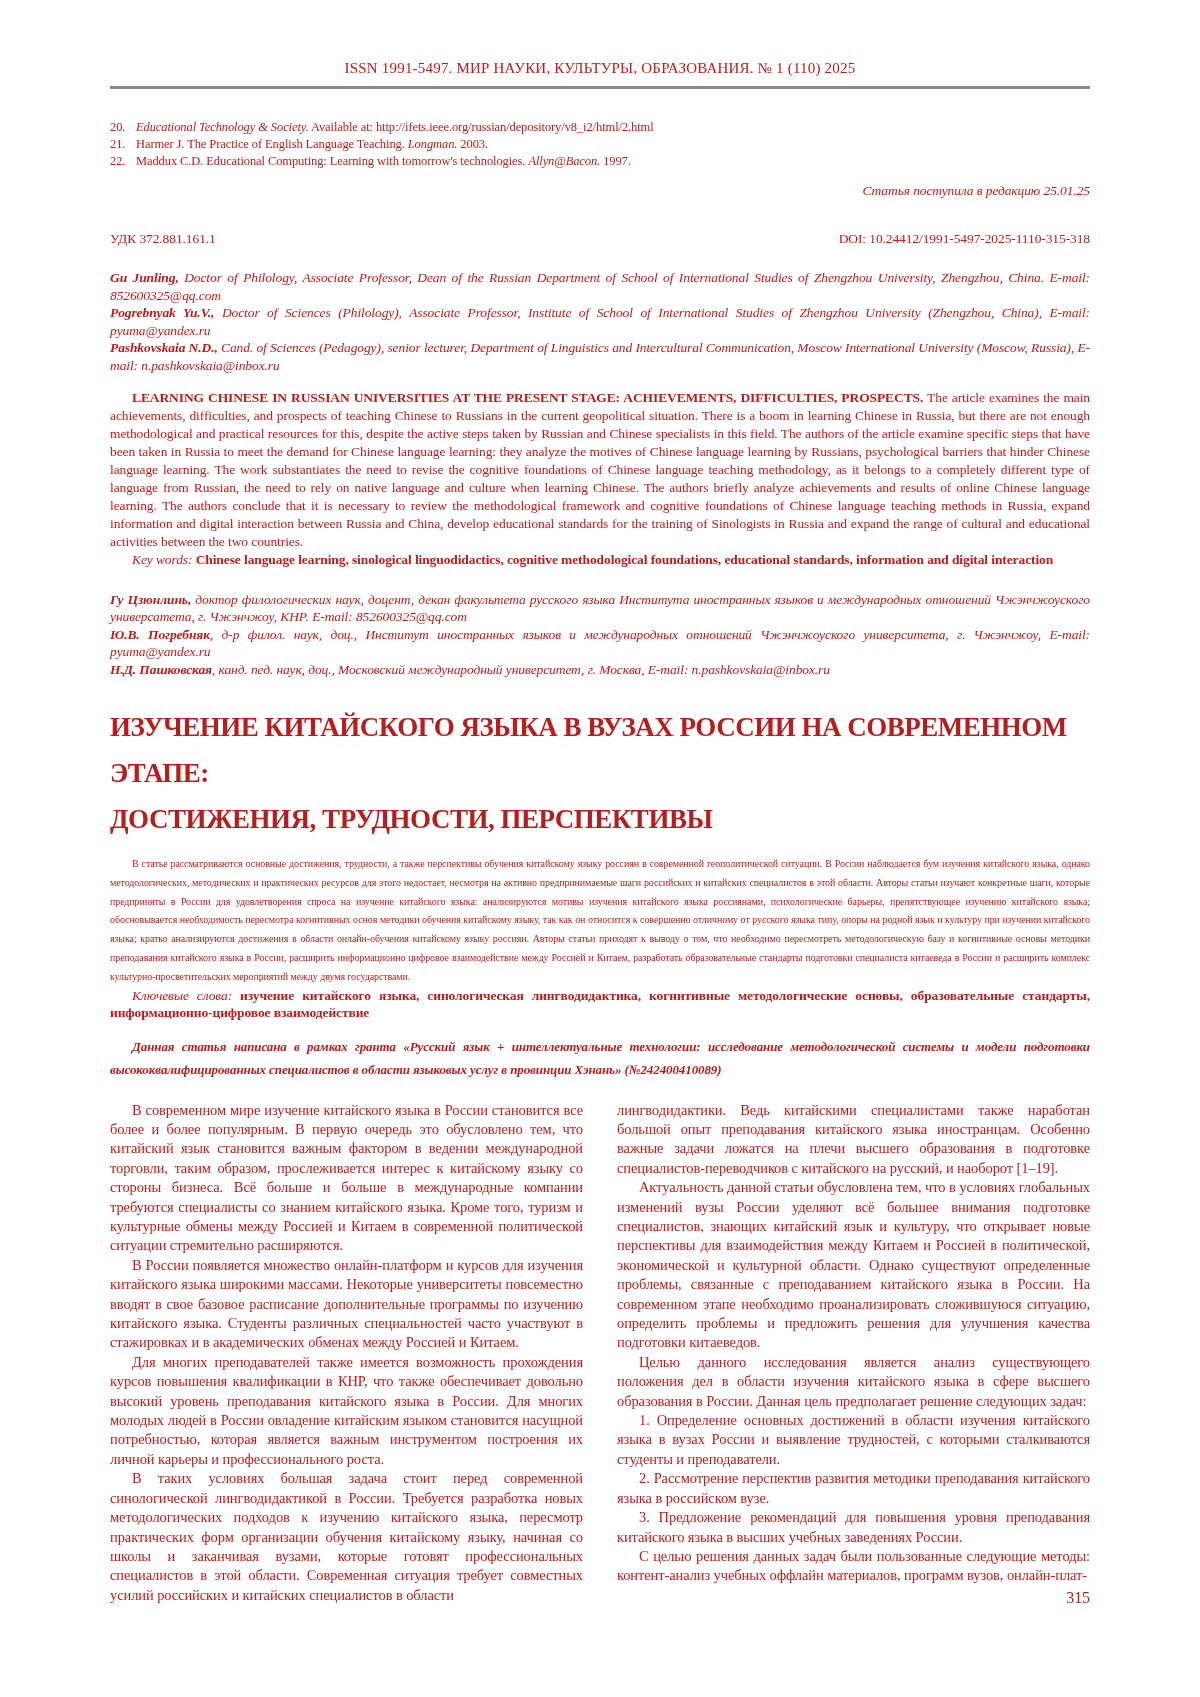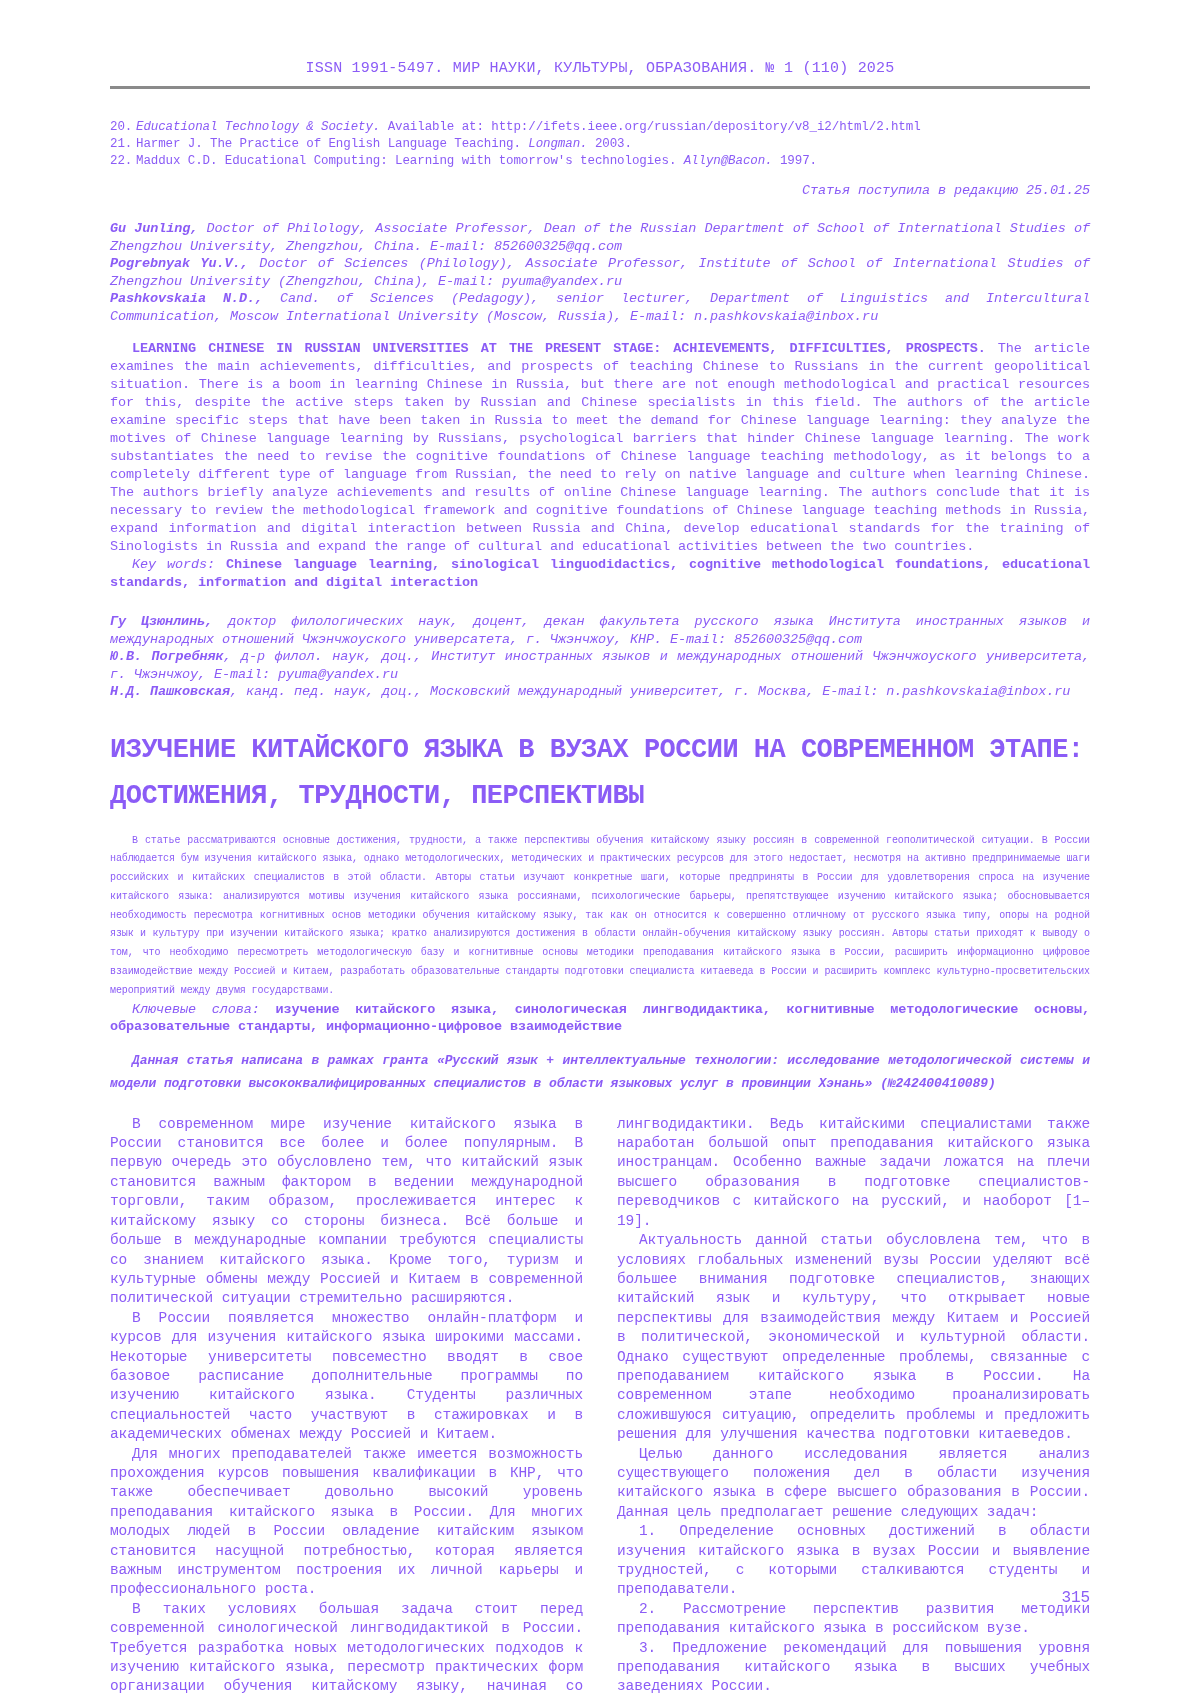--- a/index.html
+++ b/index.html
@@ -1,19 +1,19 @@
 <!DOCTYPE html>
 <html><head>
 <meta charset="utf-8">
 <style>
   html,body{margin:0;padding:0;background:#e8e8e8;}
   .page{
-    width:1200px;height:1697px;margin:0 auto;background:#ffffff;color:#8b5cf6;
+    width:1200px;height:1697px;margin:0 auto;background:#ffffff;color:#b91c1c;
     box-sizing:border-box;padding:60px 110px 0 110px;position:relative;overflow:hidden;
-    font-family:Liberation Mono, monospace;letter-spacing:-0.1px;
+    font-family:Liberation Serif, serif;letter-spacing:-0.1px;
   }
   .running-header{text-align:center;font-size:15px;letter-spacing:0.2px;padding-bottom:9px;border-bottom:3px solid #8a8a8a;}
   .refs{margin-top:30px;font-size:12.5px;line-height:17px;}
   .ref{padding-left:26px;}
   .ref-num{display:inline-block;width:26px;margin-left:-26px;}
   .it{font-style:italic;}
   .received{margin-top:13px;text-align:right;font-style:italic;font-size:13.5px;}
   .udk-doi{margin-top:32px;display:flex;justify-content:space-between;font-size:13.5px;}
   .authors{margin-top:22px;font-size:13.5px;line-height:17.5px;font-style:italic;text-align:justify;}
   .authors .name{font-weight:bold;}
@@ -48,20 +48,24 @@
     <div class="ref">
       <span class="ref-num">21.</span><span>Harmer J. The Practice of English Language Teaching. </span><span class="it">Longman.</span><span> 2003.</span>
     </div>
     <div class="ref">
       <span class="ref-num">22.</span><span>Maddux C.D. Educational Computing: Learning with tomorrow's technologies. </span><span class="it">Allyn@Bacon.</span><span> 1997.</span>
     </div>
   </div>
 
   <div class="received">Статья поступила в редакцию 25.01.25</div>
 
+  <div class="udk-doi">
+    <span>УДК 372.881.161.1</span>
+    <span>DOI: 10.24412/1991-5497-2025-1110-315-318</span>
+  </div>
 
   <div class="authors">
     <p><span class="name">Gu Junling,</span><span> Doctor of Philology, Associate Professor, Dean of the Russian Department of School of International Studies of Zhengzhou University, Zhengzhou, China. E-mail: 852600325@qq.com</span></p>
     <p><span class="name">Pogrebnyak Yu.V.,</span><span> Doctor of Sciences (Philology), Associate Professor, Institute of School of International Studies of Zhengzhou University (Zhengzhou, China), E-mail: pyuma@yandex.ru</span></p>
     <p><span class="name">Pashkovskaia N.D.,</span><span> Cand. of Sciences (Pedagogy), senior lecturer, Department of Linguistics and Intercultural Communication, Moscow International University (Moscow, Russia), E-mail: n.pashkovskaia@inbox.ru</span></p>
   </div>
 
   <p class="abstract">
     <span class="run-in">LEARNING CHINESE IN RUSSIAN UNIVERSITIES AT THE PRESENT STAGE: ACHIEVEMENTS, DIFFICULTIES, PROSPECTS.</span><span> The article examines the main achievements, difficulties, and prospects of teaching Chinese to Russians in the current geopolitical situation. There is a boom in learning Chinese in Russia, but there are not enough methodological and practical resources for this, despite the active steps taken by Russian and Chinese specialists in this field. The authors of the article examine specific steps that have been taken in Russia to meet the demand for Chinese language learning: they analyze the motives of Chinese language learning by Russians, psychological barriers that hinder Chinese language learning. The work substantiates the need to revise the cognitive foundations of Chinese language teaching methodology, as it belongs to a completely different type of language from Russian, the need to rely on native language and culture when learning Chinese. The authors briefly analyze achievements and results of online Chinese language learning. The authors conclude that it is necessary to review the methodological framework and cognitive foundations of Chinese language teaching methods in Russia, expand information and digital interaction between Russia and China, develop educational standards for the training of Sinologists in Russia and expand the range of cultural and educational activities between the two countries.</span>
   </p>

